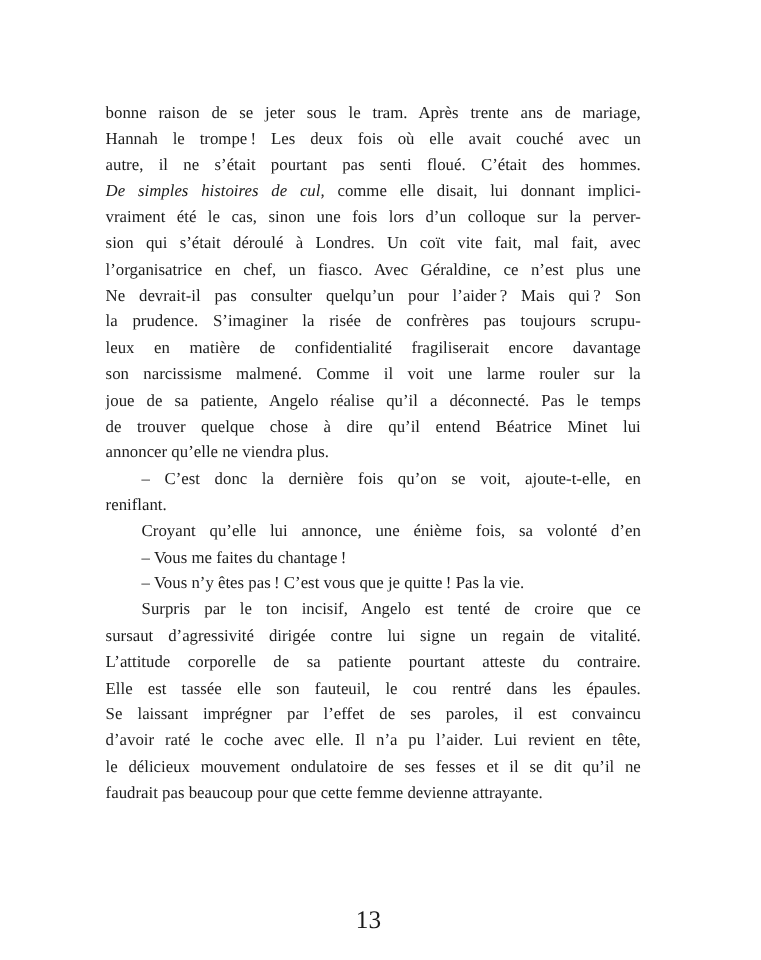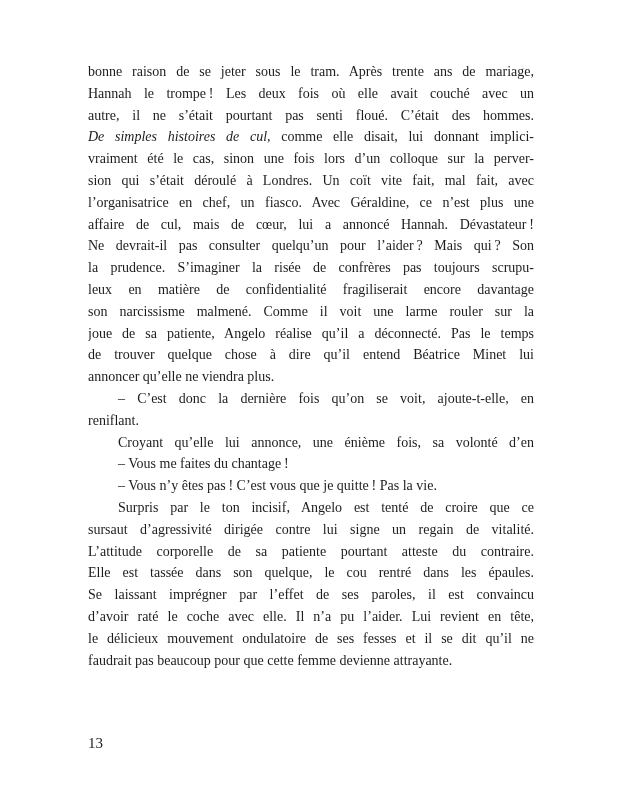--- a/index.html
+++ b/index.html
@@ -11,20 +11,21 @@
     position: relative;
     width: 634px;
     height: 800px;
     font-family: "Liberation Serif", "DejaVu Serif", serif;
     overflow: hidden;
   }
   .book-page {
     position: absolute;
     inset: 0;
     background: #ffffff;
+    margin-top: 23px;
   }
   .text-block {
     position: absolute;
     left: 88px;
     top: 61px;
     width: 446px;
     color: #1c1c1c;
     font-size: 14px;
     line-height: 21.8px;
     -webkit-font-smoothing: antialiased;
@@ -42,56 +43,55 @@
     text-indent: 30px;
   }
   .italic {
     font-style: italic;
   }
   .folio {
     position: absolute;
     left: 88px;
     top: 733px;
     width: 446px;
-    text-align: left;
+    text-align: center;
     padding-right: 8px;
     box-sizing: border-box;
     color: #1c1c1c;
-    font-size: 15px;
+    font-size: 21px;
     line-height: 20px;
   }
 </style>
 </head>
 <body>
 
 <div class="book-page">
   <div class="text-block">
       <div class="line"><span>bonne raison de se jeter sous le tram. Après trente ans de mariage,</span></div>
       <div class="line"><span>Hannah le trompe ! Les deux fois où elle avait couché avec un</span></div>
       <div class="line"><span>autre, il ne s’était pourtant pas senti floué. C’était des hommes.</span></div>
       <div class="line"><span class="italic">De simples histoires de cul,</span><span> comme elle disait, lui donnant implici-</span></div>
       <div class="line"><span>vraiment été le cas, sinon une fois lors d’un colloque sur la perver-</span></div>
       <div class="line"><span>sion qui s’était déroulé à Londres. Un coït vite fait, mal fait, avec</span></div>
       <div class="line"><span>l’organisatrice en chef, un fiasco. Avec Géraldine, ce n’est plus une</span></div>
-      <div class="line"><span>affaire de cul, mais de cœur, lui a annoncé Hannah. Dévastateur !</span></div>
       <div class="line"><span>Ne devrait-il pas consulter quelqu’un pour l’aider ? Mais qui ? Son</span></div>
       <div class="line"><span>la prudence. S’imaginer la risée de confrères pas toujours scrupu-</span></div>
       <div class="line"><span>leux en matière de confidentialité fragiliserait encore davantage</span></div>
       <div class="line"><span>son narcissisme malmené. Comme il voit une larme rouler sur la</span></div>
       <div class="line"><span>joue de sa patiente, Angelo réalise qu’il a déconnecté. Pas le temps</span></div>
       <div class="line"><span>de trouver quelque chose à dire qu’il entend Béatrice Minet lui</span></div>
       <div class="line no-just"><span>annoncer qu’elle ne viendra plus.</span></div>
       <div class="line indent"><span>– C’est donc la dernière fois qu’on se voit, ajoute-t-elle, en</span></div>
       <div class="line no-just"><span>reniflant.</span></div>
       <div class="line indent"><span>Croyant qu’elle lui annonce, une énième fois, sa volonté d’en</span></div>
       <div class="line indent no-just"><span>– Vous me faites du chantage !</span></div>
       <div class="line indent no-just"><span>– Vous n’y êtes pas ! C’est vous que je quitte ! Pas la vie.</span></div>
       <div class="line indent"><span>Surpris par le ton incisif, Angelo est tenté de croire que ce</span></div>
       <div class="line"><span>sursaut d’agressivité dirigée contre lui signe un regain de vitalité.</span></div>
       <div class="line"><span>L’attitude corporelle de sa patiente pourtant atteste du contraire.</span></div>
-      <div class="line"><span>Elle est tassée dans son quelque, le cou rentré dans les épaules.</span></div>
+      <div class="line"><span>Elle est tassée elle son fauteuil, le cou rentré dans les épaules.</span></div>
       <div class="line"><span>Se laissant imprégner par l’effet de ses paroles, il est convaincu</span></div>
       <div class="line"><span>d’avoir raté le coche avec elle. Il n’a pu l’aider. Lui revient en tête,</span></div>
       <div class="line"><span>le délicieux mouvement ondulatoire de ses fesses et il se dit qu’il ne</span></div>
       <div class="line no-just"><span>faudrait pas beaucoup pour que cette femme devienne attrayante.</span></div>
     </div>
   <div class="folio">13</div>
 </div>
 
 </body></html>

